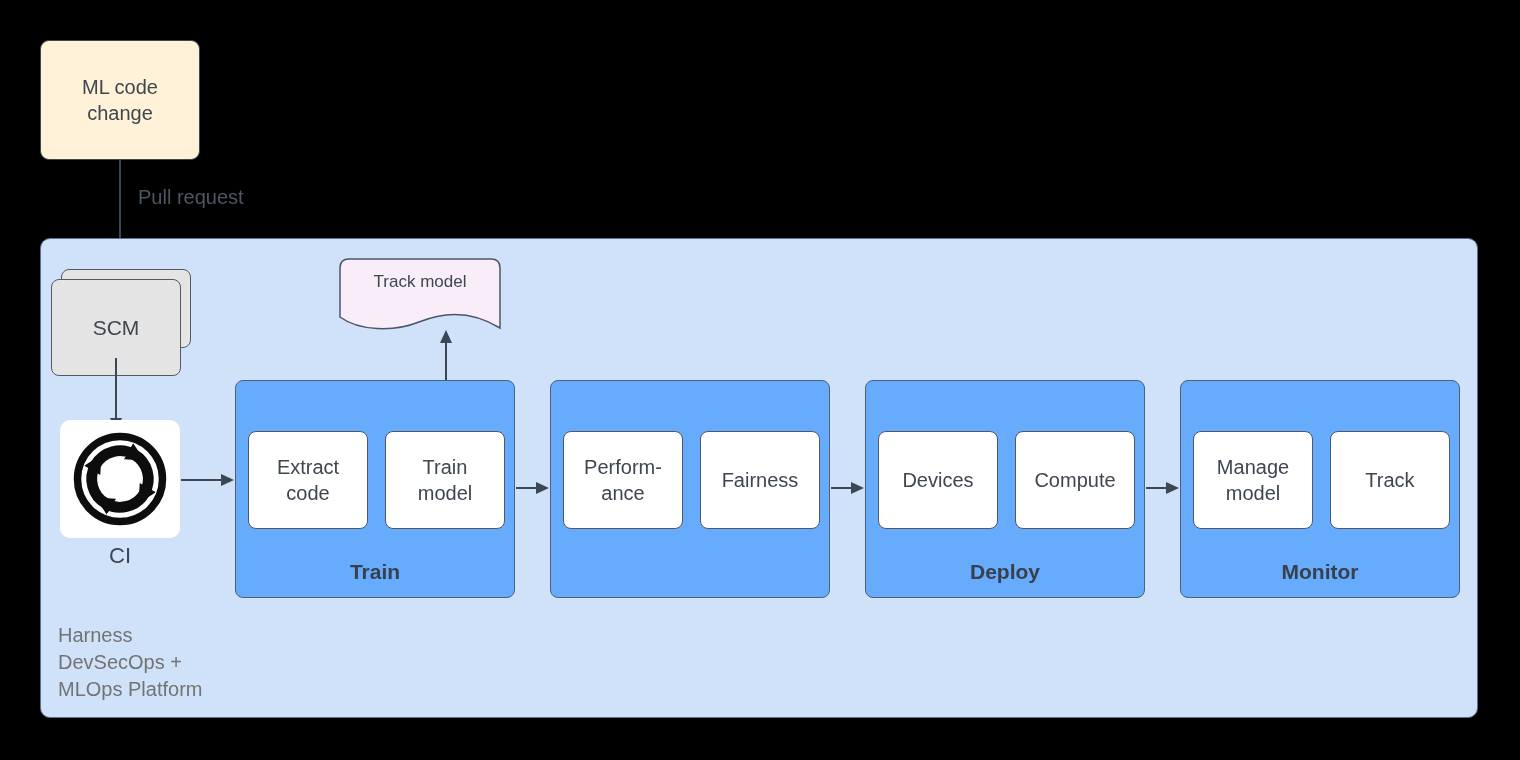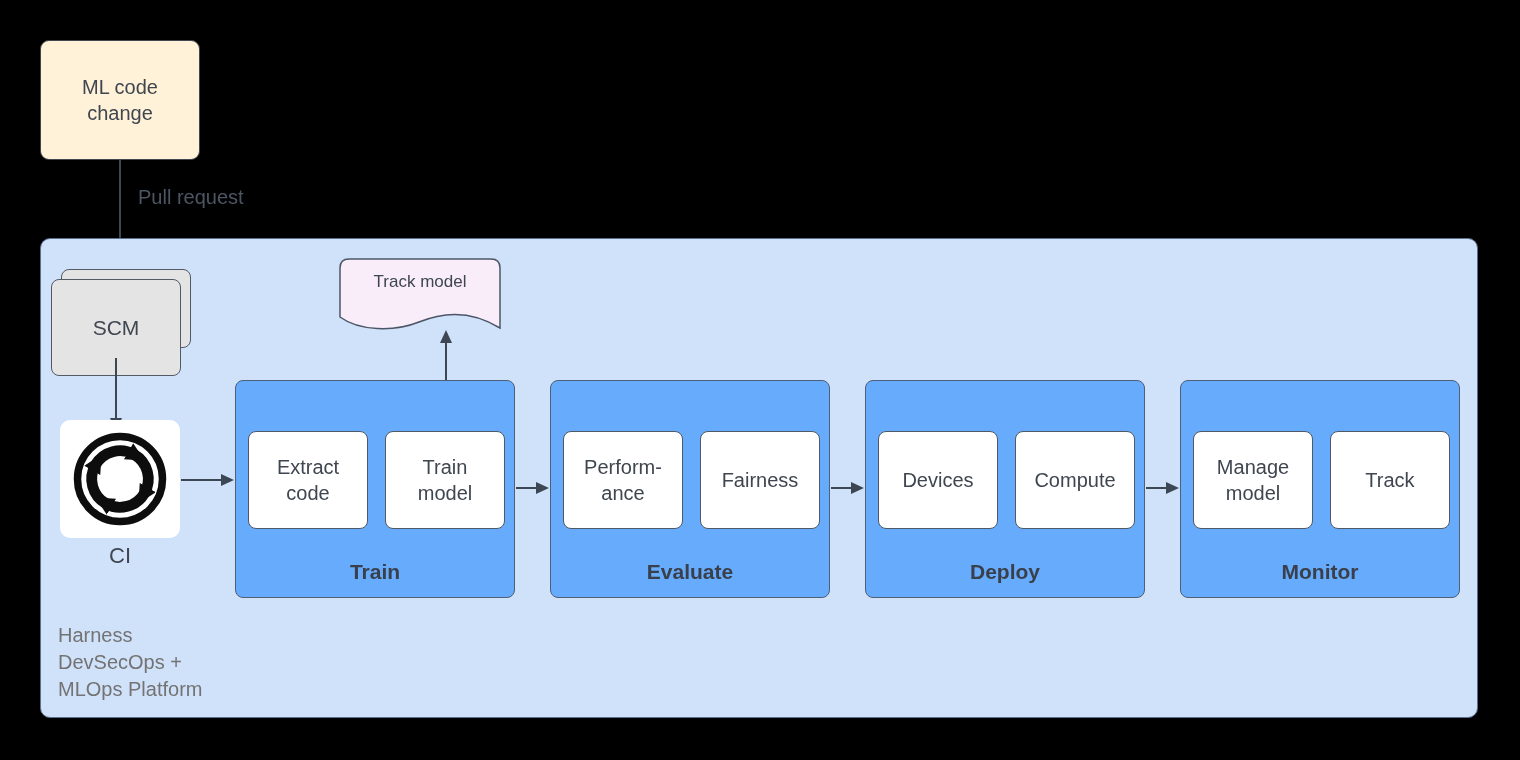--- a/index.html
+++ b/index.html
@@ -116,21 +116,20 @@
     <div class="chip chip-b">Train model</div>
     <div class="stage-title">Train</div>
   </div>
 
   <div class="hline" style="left:516px;top:487.25px;width:21px;"></div>
   <div class="ah ah-right" style="left:536px;top:482px;"></div>
 
   <div class="stage-box" style="left:550px;">
     <div class="chip chip-a">Perform-ance</div>
     <div class="chip chip-b">Fairness</div>
-    <div class="stage-title">Evaluate</div>
   </div>
 
   <div class="hline" style="left:831px;top:487.25px;width:21px;"></div>
   <div class="ah ah-right" style="left:851px;top:482px;"></div>
 
   <div class="stage-box" style="left:865px;padding-left:24px;">
     <div class="chip chip-a">Devices</div>
     <div class="chip chip-b">Compute</div>
     <div class="stage-title">Deploy</div>
   </div>

